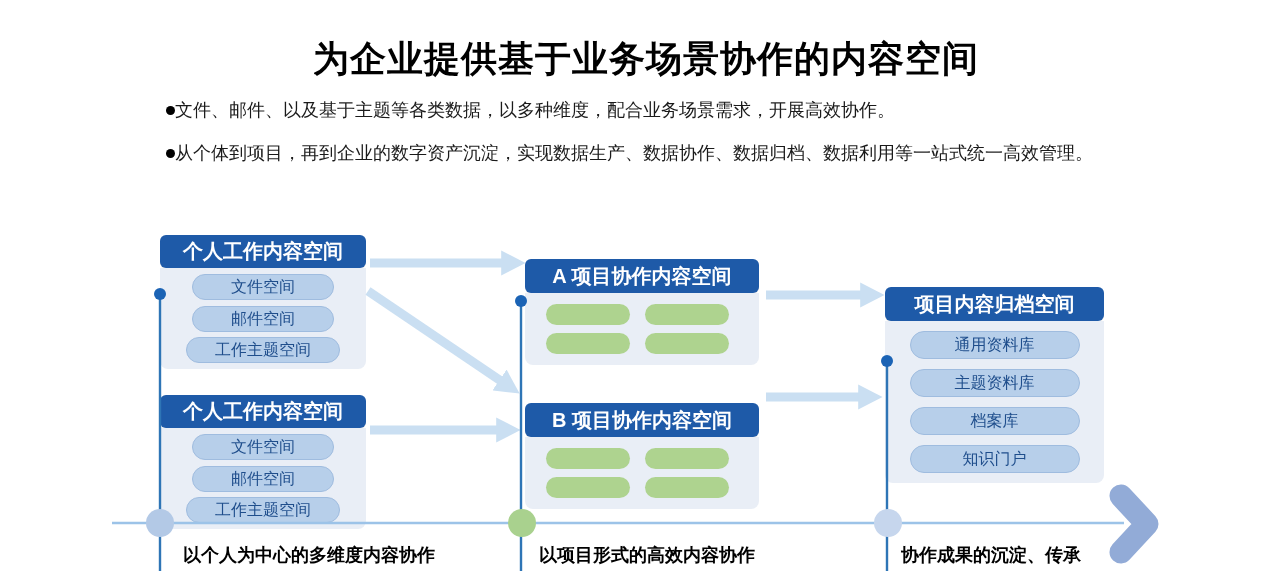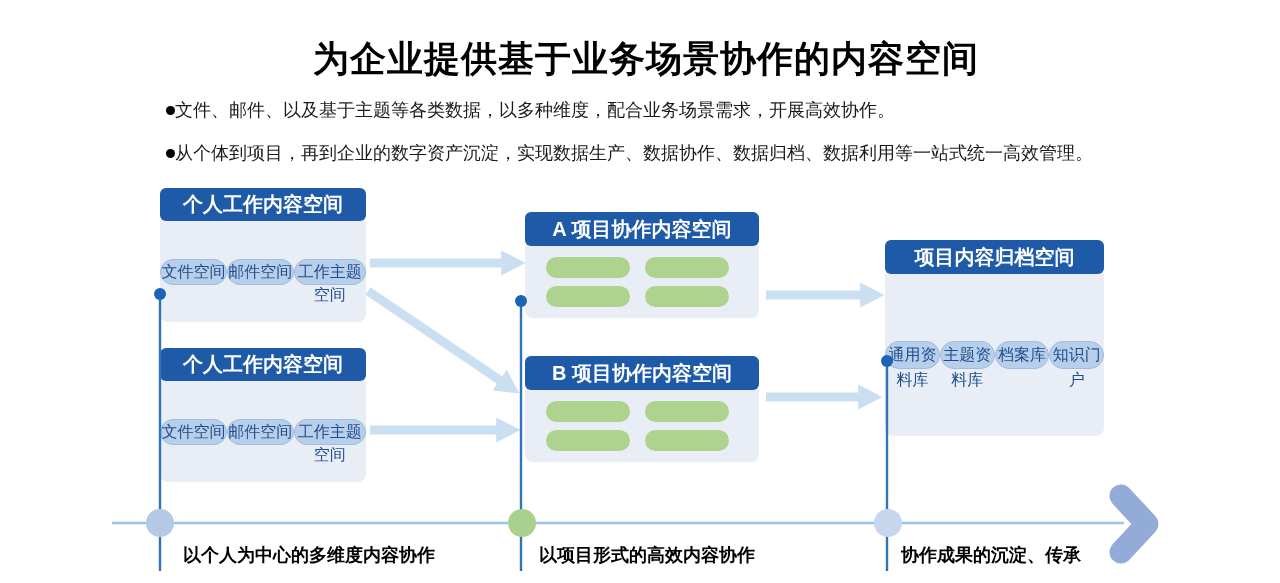--- a/index.html
+++ b/index.html
@@ -19,24 +19,25 @@
   }
   .bullets{position:absolute; left:166px; top:98px; margin:0; padding:0; list-style:none;}
   .bullets li{display:flex; align-items:center; gap:0; margin-bottom:19px; font-size:18px; color:#1a1a1a;}
   .bullet-dot{width:9px; height:9px; border-radius:50%; background:#000; flex:0 0 9px;}
   
   .sbox{position:absolute; border-radius:8px;}
   .sbox-header{
     background:var(--header-blue); color:#fff; font-weight:bold; font-size:20px;
     text-align:center; border-radius:6px; line-height:33px; height:33px;
     box-shadow:0 1px 0 rgba(0,0,0,0.08);
+    margin-top:47px;
   }
   .sbox-body{
     background:var(--box-body); border-radius:0 0 8px 8px;
-    display:flex; flex-direction:row; align-items:center; justify-content:space-evenly;
+    display:flex; flex-direction:column; align-items:center; justify-content:space-evenly;
   }
   .pill{
     background:var(--pill-blue); border:1px solid var(--pill-border); color:var(--pill-text);
     font-size:16px; text-align:center; border-radius:13px; height:24px; line-height:23px; width:140px;
   }
   .pill.wide{width:152px;}
   .p1{left:160px; top:188px; width:206px;}
   .p2{left:160px; top:348px; width:206px;}
   .p1 .sbox-body,.p2 .sbox-body{height:101px;}
   .pa{left:525px; top:212px; width:234px;}

